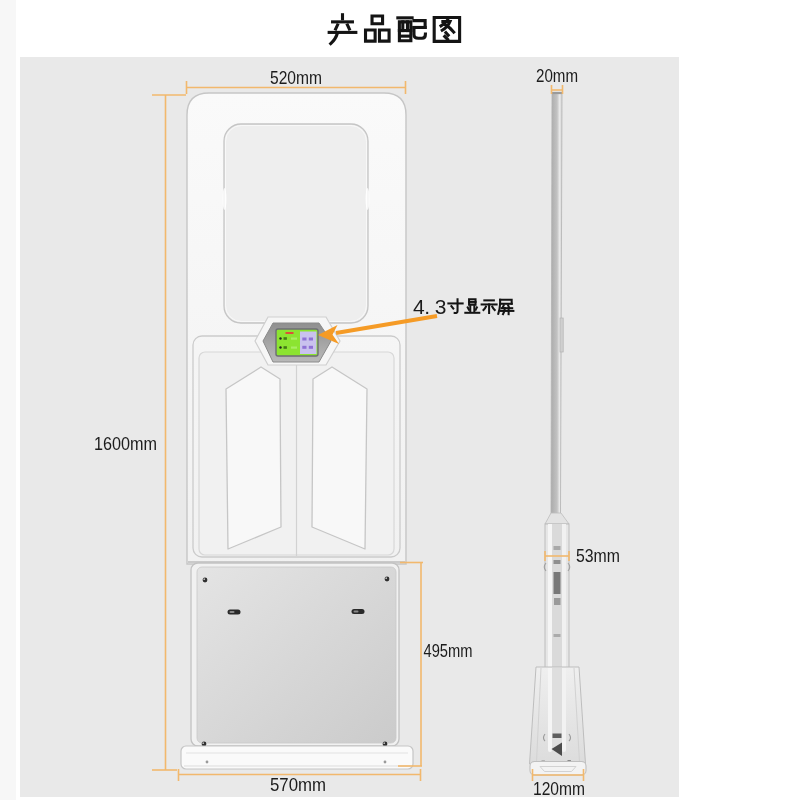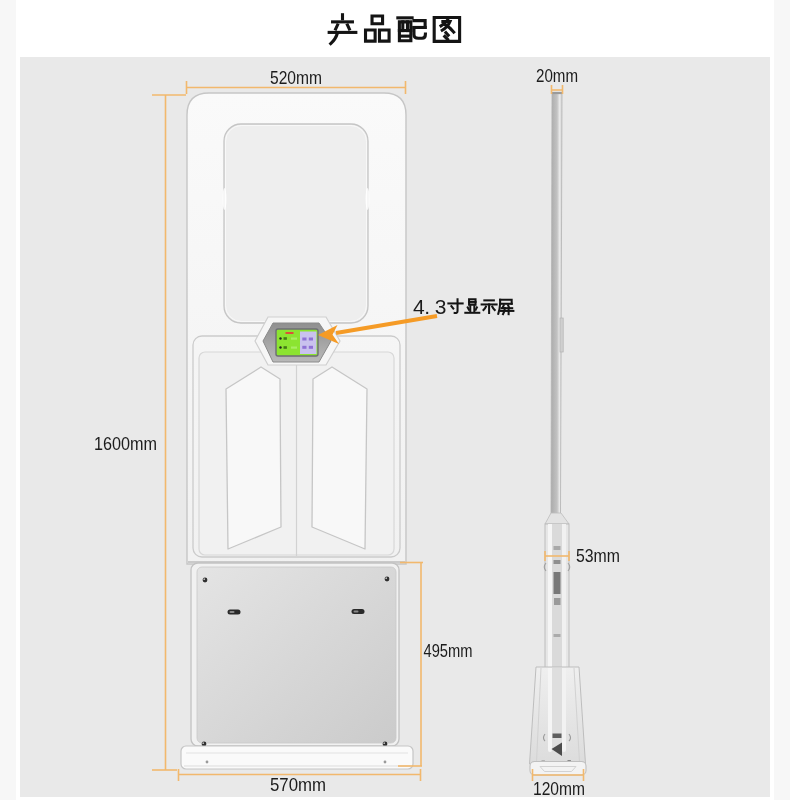--- a/index.html
+++ b/index.html
@@ -1,16 +1,16 @@
 <!DOCTYPE html>
 <html><head>
 <meta charset="utf-8">
 <style>
   html,body{margin:0;padding:0;background:#fff;}
-  #page{position:relative;width:790px;height:800px;background:#ffffff;overflow:hidden;
+  #page{position:relative;width:679px;height:800px;background:#ffffff;overflow:hidden;
         font-family:"Liberation Sans", sans-serif;}
   svg{position:absolute;top:0;left:0;}
   text{font-family:"Liberation Sans", sans-serif;fill:#1c1c1c;}
 </style>
 </head>
 <body>
 <div id="page">
 <svg width="790" height="800" viewBox="0 0 790 800">
 <defs>
   <linearGradient id="panelG" x1="0" y1="0" x2="0" y2="1">

